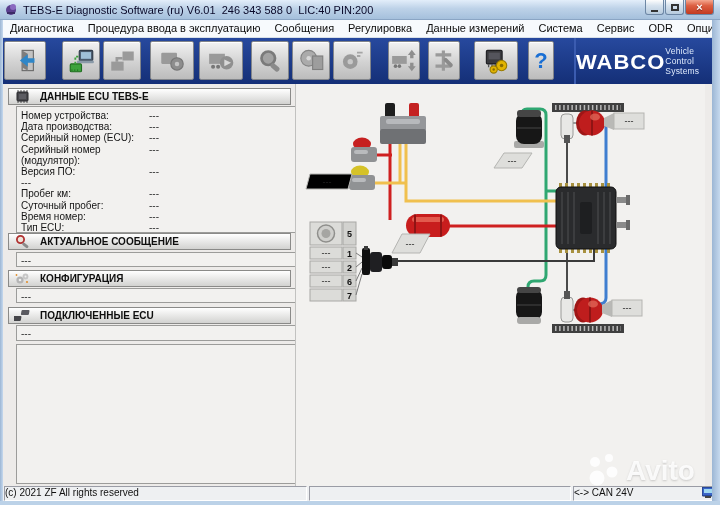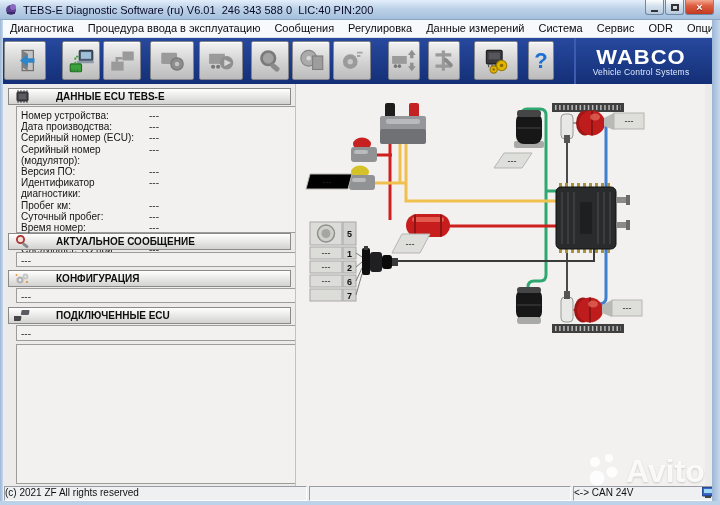--- a/index.html
+++ b/index.html
@@ -39,31 +39,31 @@
   }
   .tbtn {
     position:absolute; top:3px; height:39px; border:1px solid #82858a; border-radius:2px;
     background:linear-gradient(#f2f2f2,#d2d2d2 55%,#bcbcbc);
     box-shadow:inset 0 1px 0 #ffffff; display:flex; align-items:center; justify-content:center;
   }
   .tbtn svg { width:27px; height:27px; }
   .help-q { font-size:22px; font-weight:bold; color:#1a6fd4; line-height:22px; }
   .wabco-panel {
     position:absolute; left:574px; top:0; width:132px; height:46px;
-    display:flex; flex-direction:column; align-items:center; justify-content:center;
+    display:flex; flex-direction:row; align-items:center; justify-content:center;
     border-left:2px solid #3b5cb0;
   }
   .wabco-name { color:#ffffff; font-weight:bold; font-size:22px; letter-spacing:1px; line-height:21px; transform:scaleY(.95); }
   .wabco-tag { color:#dfeafc; font-size:8.5px; margin-top:0px; letter-spacing:.2px; }
   
   .left-panel { position:absolute; left:8px; top:88px; width:285px; height:398px; }
   .sec-head {
     position:absolute; left:0; width:283px; height:17px;
     background:linear-gradient(#ffffff,#d2d2d0); border:1px solid #8a8a88;
-    display:flex; align-items:center; font-size:10px; font-weight:bold; color:#0e0e0e;gap:16px;
+    display:flex; align-items:center; font-size:10px; font-weight:bold; color:#0e0e0e;
   }
   .sec-head .ico { margin:0 9px 0 5px; width:17px; height:15px; flex:none; }
   .lbox { position:absolute; left:0; width:283px; background:#f2f1ef; border:1px solid #9c9c9a;margin-left:8px; }
   .data-list { padding-top:3px; }
   .data-row { display:flex; font-size:10px; line-height:11.2px; padding-left:4px; color:#141414; }
   .data-row .lbl { width:128px; flex:none; }
   .data-row .val { color:#333; }
   .dash-text { font-size:10px; color:#333; padding:2px 0 0 4px; }
   
   .diagram {
@@ -82,21 +82,21 @@
     position:absolute; top:0; height:15px; border:1px solid;
     border-color:#9a9ca5 #ffffff #ffffff #9a9ca5; background:#eef0f2;
     display:flex; align-items:flex-start; padding:0 0; white-space:nowrap;
   }
   .side-strip { position:absolute; background:linear-gradient(90deg,#9cb6d4,#c6d9ee); }
   .bottom-strip { position:absolute; left:0; top:501px; width:720px; height:4px; background:#bcd2e8; }
   
   .avito {
     position:absolute; left:584px; top:449px; z-index:60; pointer-events:none;
     display:flex; align-items:center; color:rgba(255,255,255,0.88);
-    font-weight:bold; font-size:32px; text-shadow:0 1px 2px rgba(150,150,150,0.45);
+    font-weight:bold; font-size:28px; text-shadow:0 1px 2px rgba(150,150,150,0.45);
   }
 </style>
 </head>
 <body>
 
 <div class="titlebar">
   <svg class="app-icon" viewBox="0 0 13 13">
     <circle cx="6" cy="7" r="5" fill="#5b3f8f"></circle>
       <circle cx="8" cy="4" r="3" fill="#8a6ac0"></circle>
       <rect x="2" y="9" width="8" height="2" fill="#3c2a66"></rect>
@@ -270,21 +270,20 @@
       </div>
       <div class="data-row">
         <span class="lbl">Серийный номер (модулятор):</span>
         <span class="val">---</span>
       </div>
       <div class="data-row">
         <span class="lbl">Версия ПО:</span>
         <span class="val">---</span>
       </div>
       <div class="data-row">
-        <span class="lbl">Идентификатор диагностики:</span>
         <span class="val">---</span>
       </div>
       <div class="data-row">
         <span class="lbl">Пробег км:</span>
         <span class="val">---</span>
       </div>
       <div class="data-row">
         <span class="lbl">Суточный пробег:</span>
         <span class="val">---</span>
       </div>

